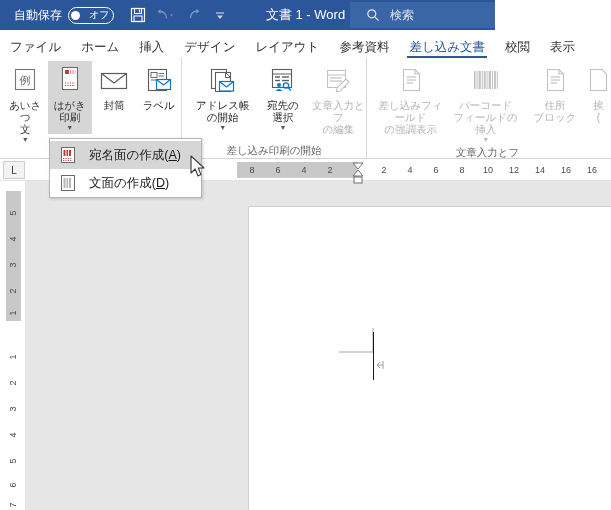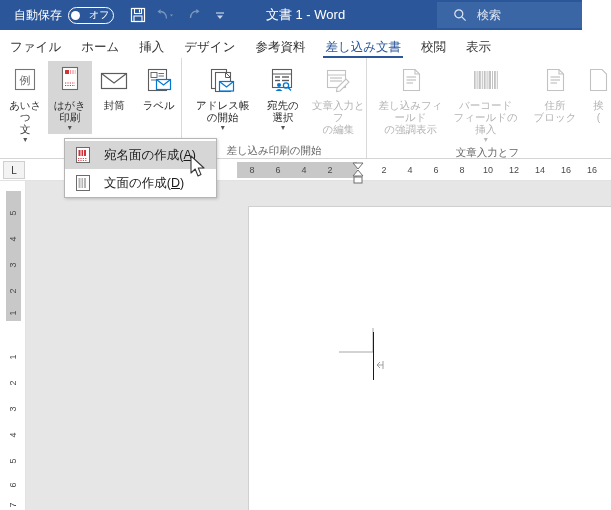--- a/index.html
+++ b/index.html
@@ -11,21 +11,21 @@
   }
   .app {
     position: relative;
     width: 611px; height: 510px;
     background: #ffffff;
   }
 
   
   .titlebar {
     position: absolute; left: 0; top: 0;
-    width: 582px; height: 30px;
+    width: 495px; height: 30px;
     background: #2b579a;
     display: flex; align-items: center;
   }
   .autosave-wrap {
     display: flex; align-items: center; gap: 6px;
     margin-left: 14px;
   }
   .autosave-label {
     color: #ffffff; font-size: 12px; letter-spacing: 0px; white-space: nowrap;
   }
@@ -128,21 +128,21 @@
   .rbtn .lbl {
     font-size: 10.5px; color: #2b2b2b; line-height: 12px;
     white-space: pre-line; margin-top: 1px;
   }
   .rbtn.disabled .lbl { color: #b3b3b3; }
   .caret-glyph { font-size: 8px; color: #555; }
   .rbtn.disabled .caret-glyph { color: #b9b9b9; }
 
   
   .menu {
-    position: absolute; left: 64px; top: 138px;
+    position: absolute; left: 49px; top: 138px;
     width: 153px; height: 60px;
     background: #ffffff;
     border: 1px solid #b5b5b5;
     box-shadow: 1px 1px 3px rgba(0,0,0,0.18);
     z-index: 40;
     padding: 2px 0;
   }
   .menu-item {
     height: 28px;
     display: flex; align-items: center;
@@ -297,20 +297,21 @@
       </svg>
       <span class="sx">検索</span>
     </div>
   </div>
 
   <div class="tabbar">
     <div class="tab">ファイル</div>
     <div class="tab">ホーム</div>
     <div class="tab">挿入</div>
     <div class="tab">デザイン</div>
+    <div class="tab">レイアウト</div>
     <div class="tab">参考資料</div>
     <div class="tab active">差し込み文書</div>
     <div class="tab">校閲</div>
     <div class="tab">表示</div>
   </div>
 
   <div class="ribbon">
     <div class="groups">
 
       <div class="group" style="width:181px;">

